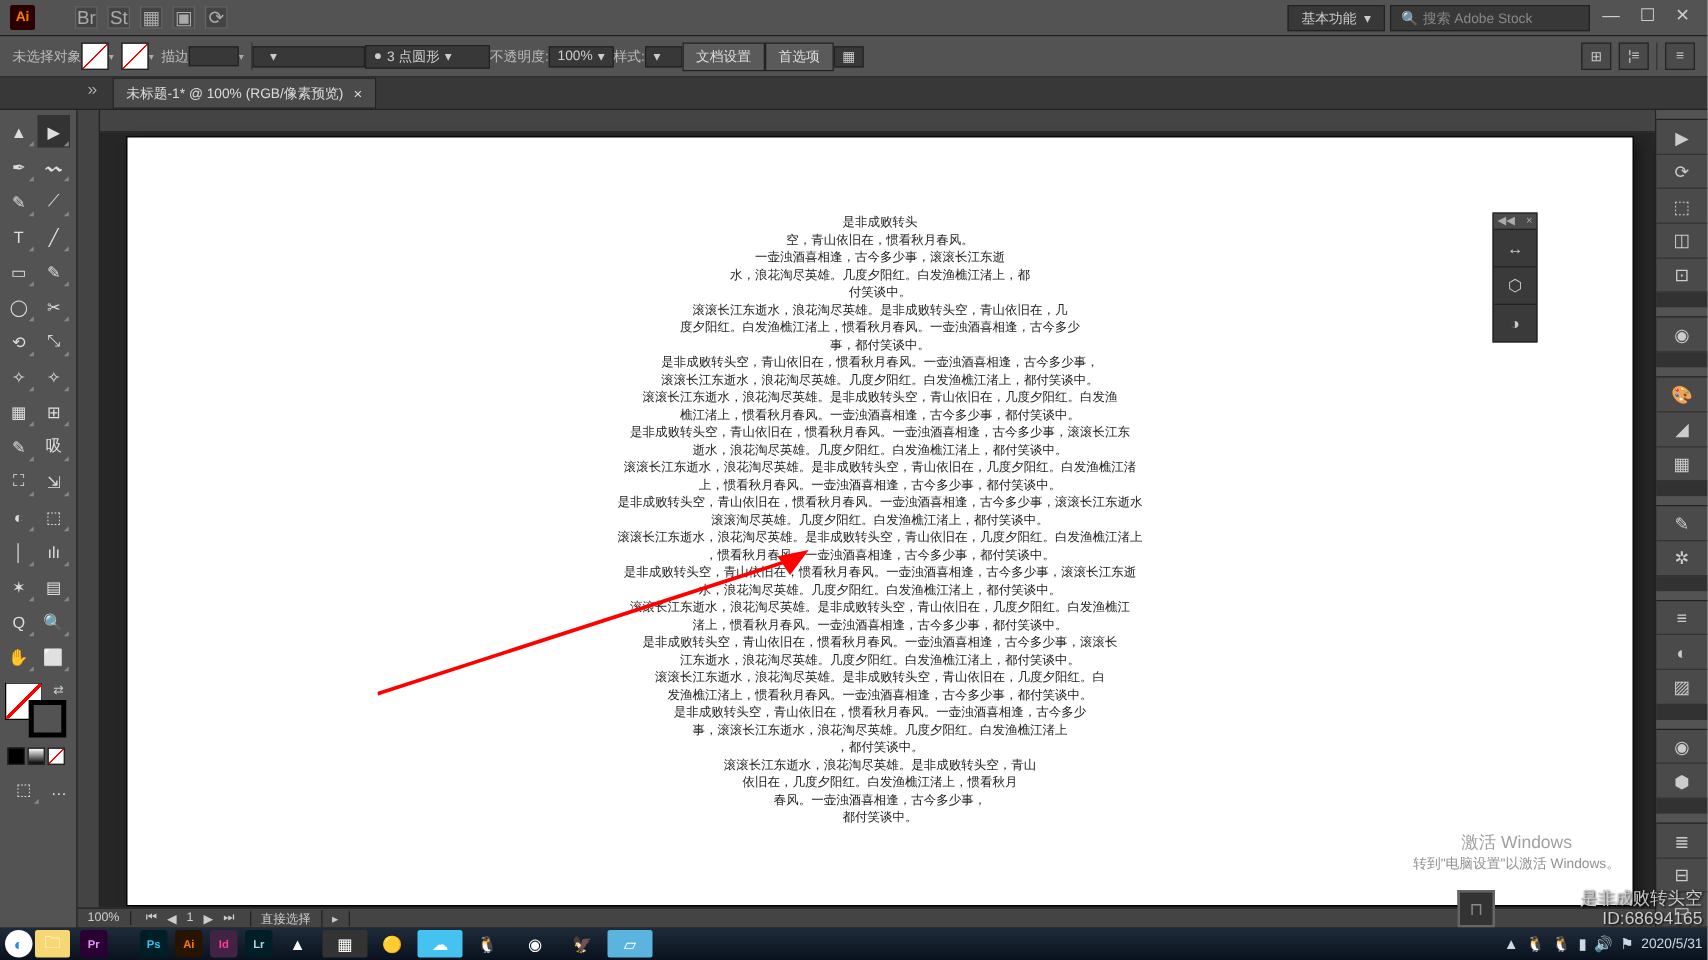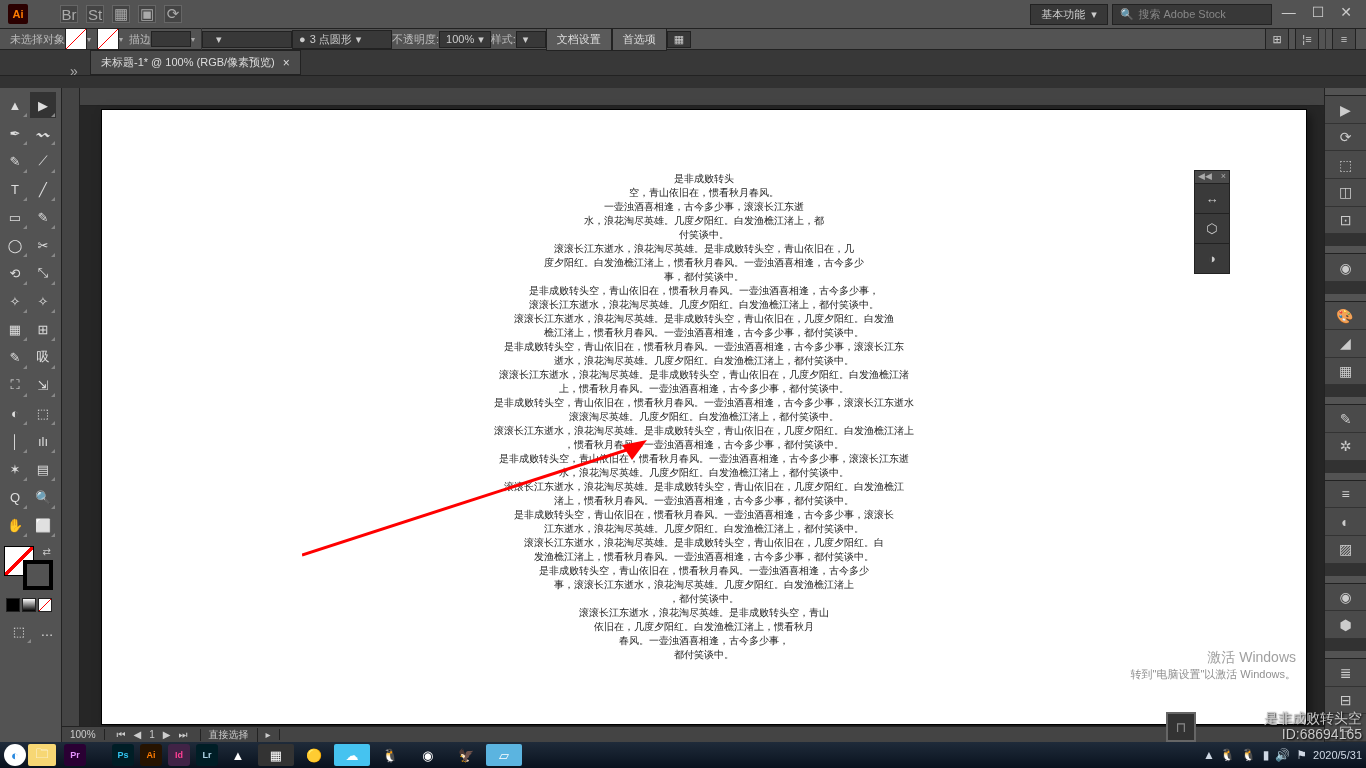--- a/index.html
+++ b/index.html
@@ -10,21 +10,21 @@
 .ai-logo { width: 20px; height: 20px; background: #2b0000; color: #ff7c00; font-weight: bold; display: flex; align-items: center; justify-content: center; font-size: 11px; margin-right: 12px; border-radius: 2px; }
 .menu-item { padding: 0 8px; cursor: pointer; }
 .menubar .center-icons { display: flex; gap: 8px; margin-left: 20px; align-items: center; }
 .ic { width: 18px; height: 18px; background: #444; display: inline-flex; align-items: center; justify-content: center; font-size: 15px; color: #aaa; border: 1px solid #666; }
 .menubar .right { margin-left: auto; display: flex; gap: 4px; }
 .dropdown-btn { background: #383838; border: 1px solid #222; padding: 2px 10px; color: #ccc; font-size: 11px; display: flex; align-items: center; gap: 6px; }
 .search-box { background: #383838; border: 1px solid #222; padding: 2px 8px; color: #888; font-size: 11px; width: 160px; display: flex; align-items: center; gap: 4px; }
 .win-ctrl { color: #ccc; font-size: 14px; padding: 0 6px; }
 
 
-.controlbar { height: 22px; background: #535353; border-top: 1px solid #222; border-bottom: 1px solid #222; display: flex; align-items: center; padding: 0 10px; color: #ccc; font-size: 11px; justify-content: space-between; }
+.controlbar { height: 34px; background: #535353; border-top: 1px solid #222; border-bottom: 1px solid #222; display: flex; align-items: center; padding: 0 10px; color: #ccc; font-size: 11px; justify-content: space-between; }
 .cb-label { color: #bbb; }
 .cb-swatch { width: 22px; height: 22px; background: linear-gradient(135deg, #fff 0%, #fff 48%, #f00 48%, #f00 52%, #fff 52%); border: 1px solid #222; }
 .cb-arrow { width: 10px; font-size: 8px; color: #aaa; }
 .cb-sep { width: 1px; height: 22px; background: #333; }
 .cb-input { background: #383838; border: 1px solid #222; color: #ccc; padding: 1px 4px; font-size: 11px; width: 40px; }
 .cb-drop { background: #383838; border: 1px solid #222; color: #ccc; padding: 1px 6px; font-size: 11px; display: flex; align-items: center; gap: 4px; }
 .cb-btn { background: #5a5a5a; border: 1px solid #222; color: #ddd; padding: 3px 10px; font-size: 11px; }
 .cb-right { margin-left: auto; display: flex; gap: 6px; }
 .cb-iconbtn { width: 24px; height: 22px; background: #4a4a4a; border: 1px solid #222; display: flex; align-items: center; justify-content: center; }
 
@@ -77,21 +77,21 @@
 .rd-gap { flex: 0 0 12px; background: #323232; }
 
 
 .taskbar { position: absolute; bottom: 0; left: 0; right: 0; height: 26px; background: linear-gradient(#1f2b3a, #09121e); display: flex; align-items: center; padding: 0 4px; gap: 2px; }
 .tb-icon { width: 36px; height: 22px; display: flex; align-items: center; justify-content: center; font-size: 13px; color: #fff; border-radius: 2px; }
 .tb-adobe { width: 22px; height: 22px; font-size: 9px; font-weight: bold; border-radius: 3px; display: flex; align-items: center; justify-content: center; }
 .tb-right { margin-left: auto; display: flex; align-items: center; gap: 6px; color: #cfd8e4; font-size: 11px; }
 .tb-tray { font-size: 12px; }
 
 
-.activate-win { position: absolute; right: 70px; bottom: 86px; color: #a0a0a0; font-size: 14px; text-align: right; pointer-events: none; }
+.activate-win { position: absolute; right: 70px; bottom: 70px; color: #a0a0a0; font-size: 14px; text-align: center; pointer-events: none; }
 .activate-win .sub { font-size: 11px; color: #909090; }
 .baidu-logo { position: absolute; right: 170px; bottom: 26px; width: 30px; height: 30px; background: #333; border: 2px solid #666; display: flex; align-items: center; justify-content: center; color: #888; font-size: 14px; }
 .corner-text { position: absolute; right: 4px; bottom: 26px; color: #cacaca; font-size: 14px; text-align: right; line-height: 16px; text-shadow: 1px 1px 2px #000; }
 </style>
 </head>
 <body>
 
 <div class="menubar">
   <div class="ai-logo">Ai</div>
   <div class="center-icons" id="center-icons">

